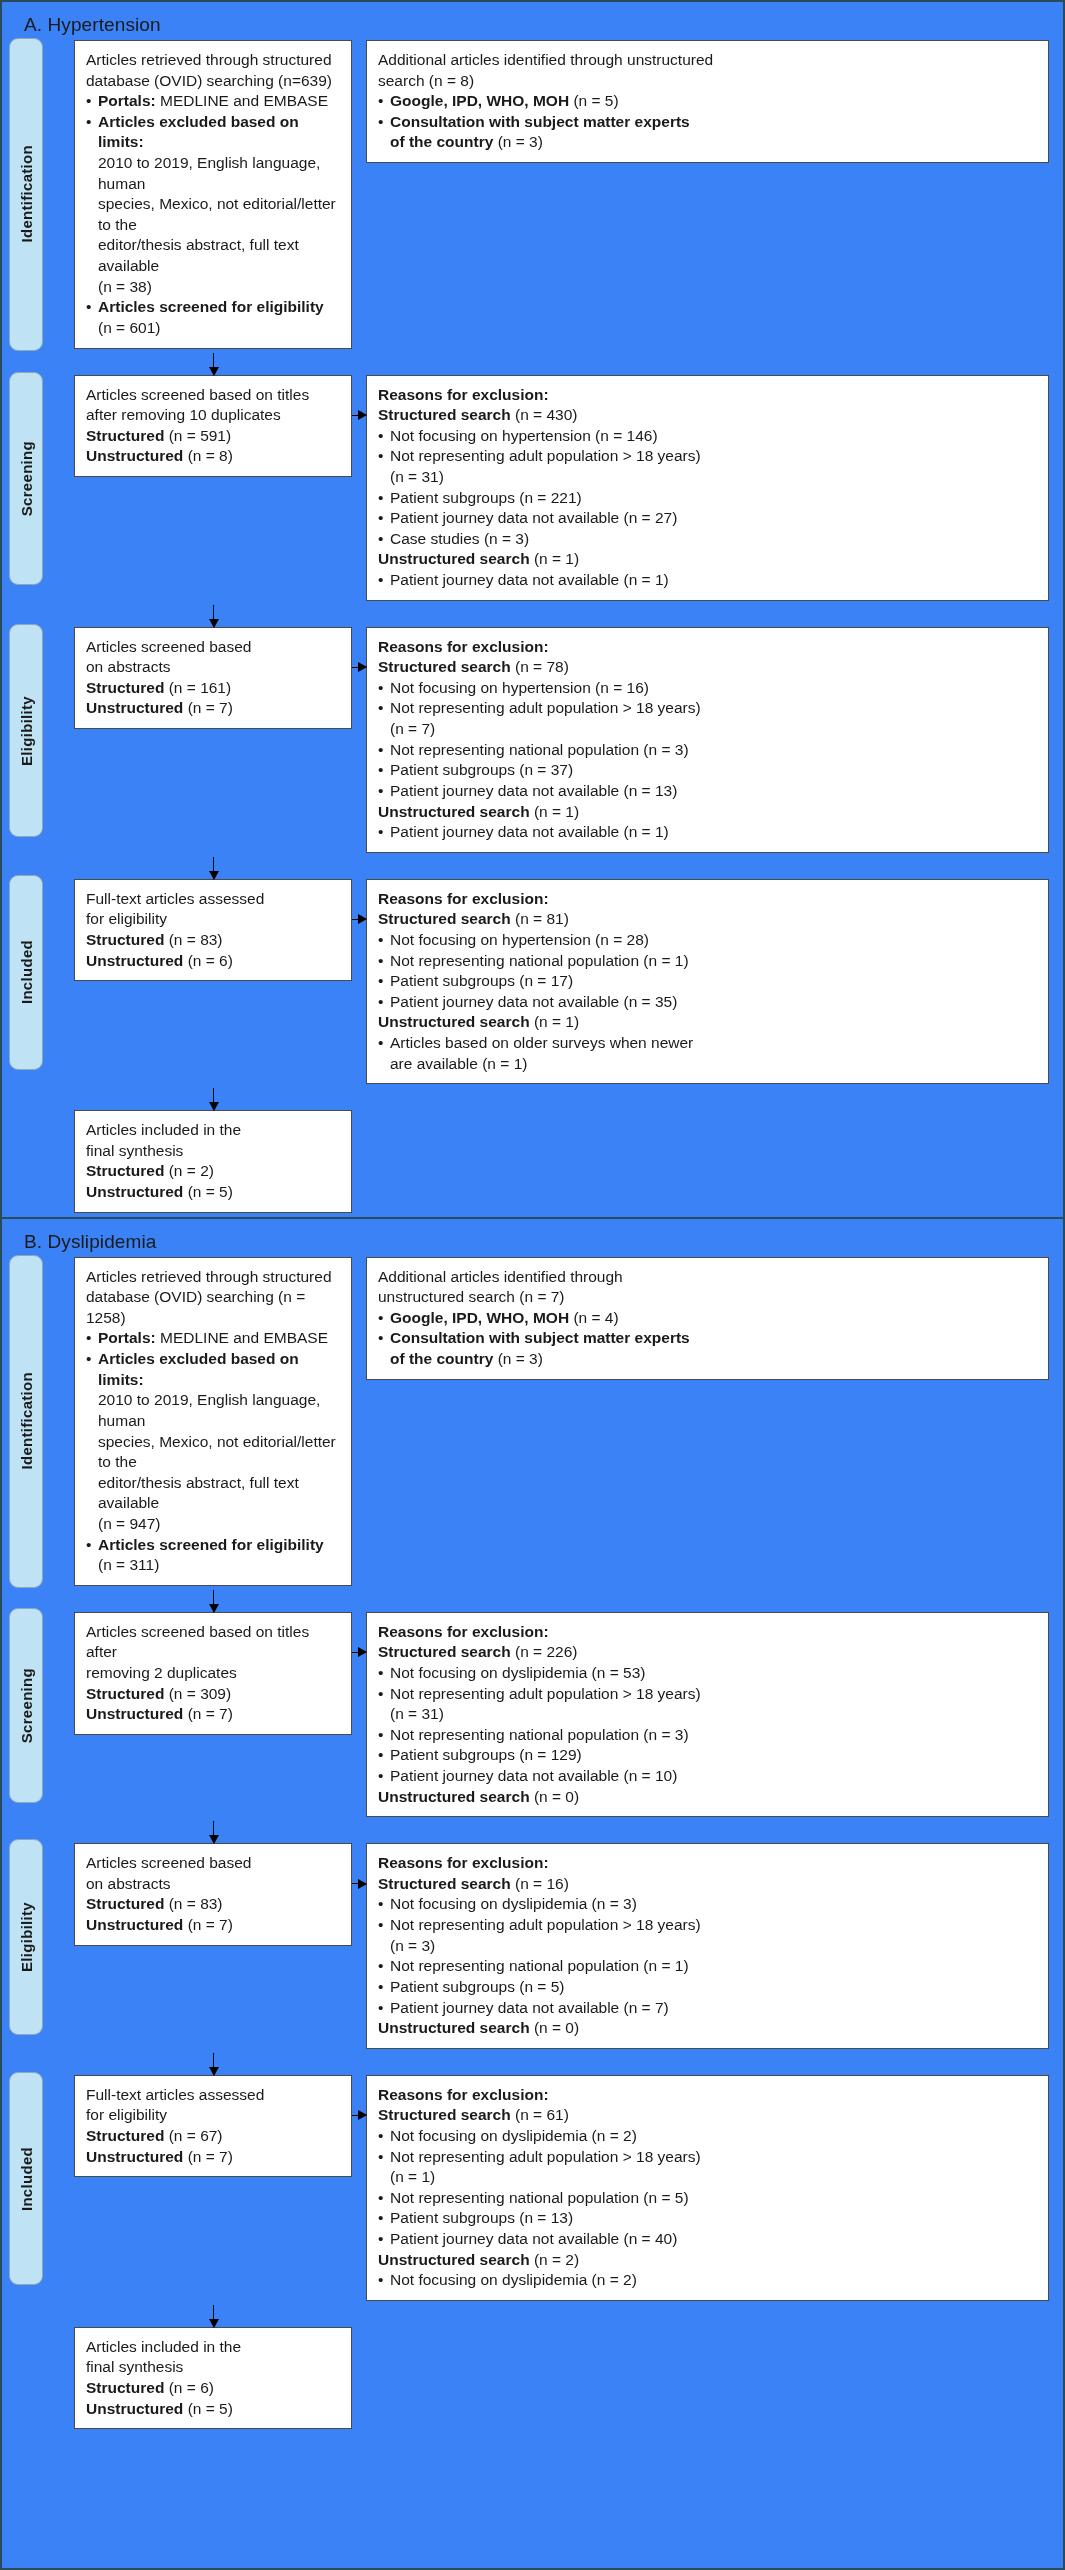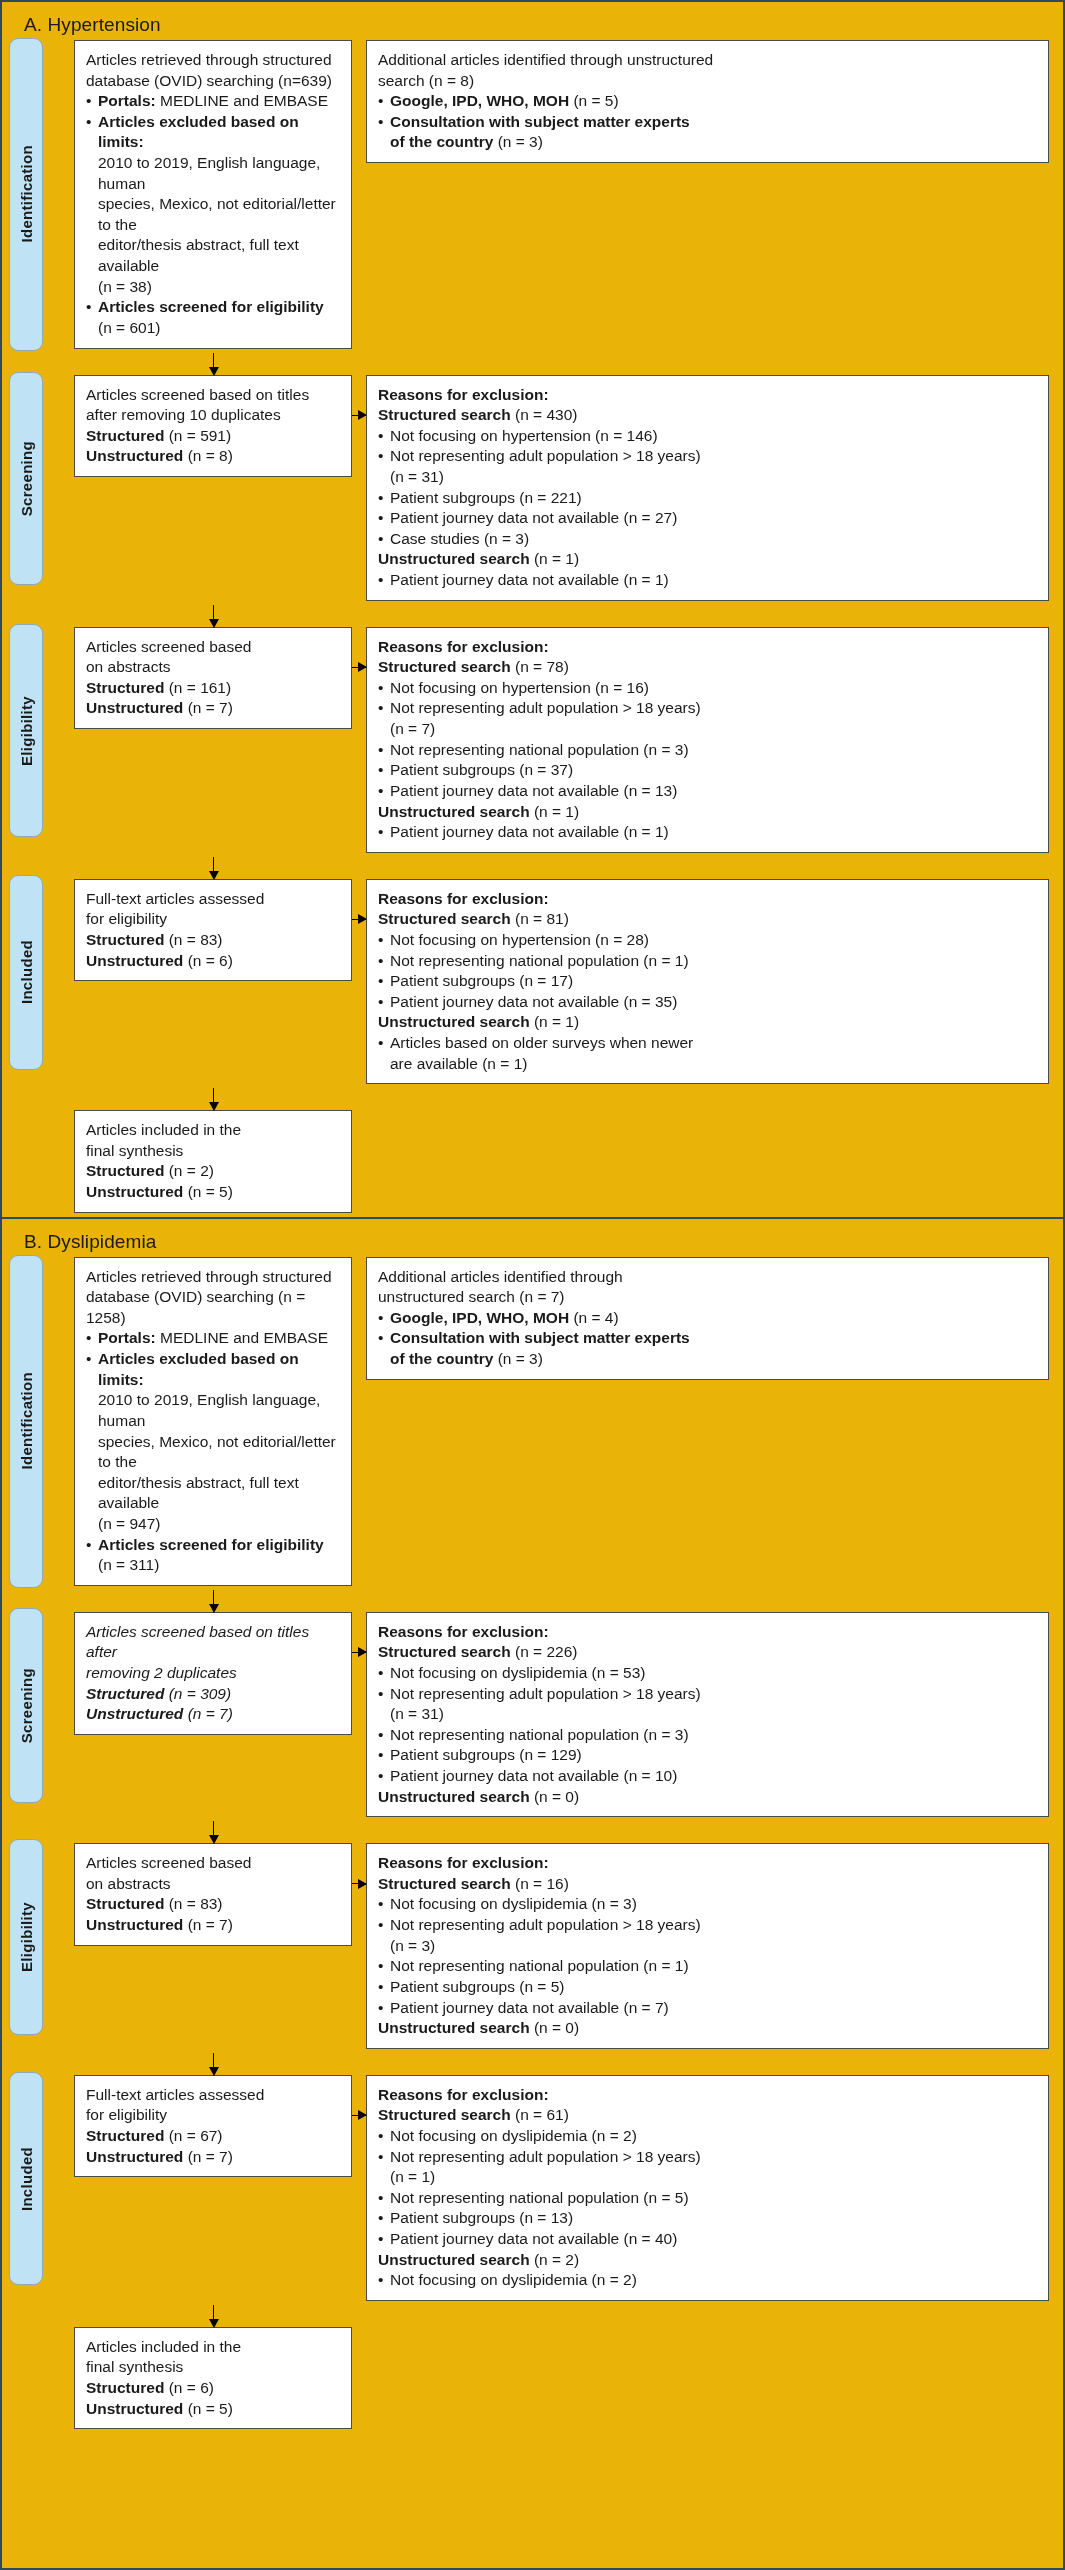--- a/index.html
+++ b/index.html
@@ -8,21 +8,21 @@
     width:1065px;
     background:#ffffff;
     font-family:"Liberation Sans", sans-serif;
     color:#1a1a1a;
   }
   #page {
     width:1065px;
     min-height:2570px;
     position:relative;
     border:2px solid #2b4a5a;
-    background:#eab308;
+    background:#3b82f6;
     overflow:hidden;
   }
   .section { position:relative; padding:0; }
   .section-title {
     font-size:19px;
     color:#1a1a1a;
     padding:12px 0 0 22px;
     letter-spacing:0.1px;
   }
   .divider {
@@ -319,21 +319,21 @@
       </div>
       <div class="stage">
         <div class="phase-col">
           <div class="phase-label" style="height:86%">
             <span>Screening</span>
           </div>
         </div>
         <div class="body-col">
           <div class="row2" style="padding:22px 14px 4px 0; position:relative;">
             <div class="arrow-v" style="left:139px; top:0px; height:22px;"></div>
-            <div class="box lbox center" style="align-self:flex-start;font-style:italic;">
+            <div class="box lbox center" style="align-self:flex-start;">
               <p>Articles screened based on titles after</p>
               <p>removing 2 duplicates</p>
               <p><span><b>Structured</b> (n = 309)</span></p>
               <p><span><b>Unstructured</b> (n = 7)</span></p>
             </div>
             <div style="flex:1; position:relative; align-self:flex-start;">
               <div class="arrow-h" style="left:-14px; top:40px; width:14px;"></div>
               <div class="box">
                 <p><b>Reasons for exclusion:</b></p>
                 <p><span><b>Structured search</b> (n = 226)</span></p>

